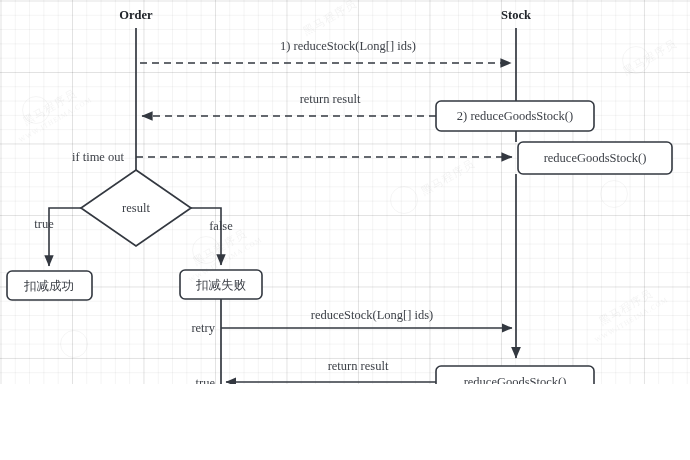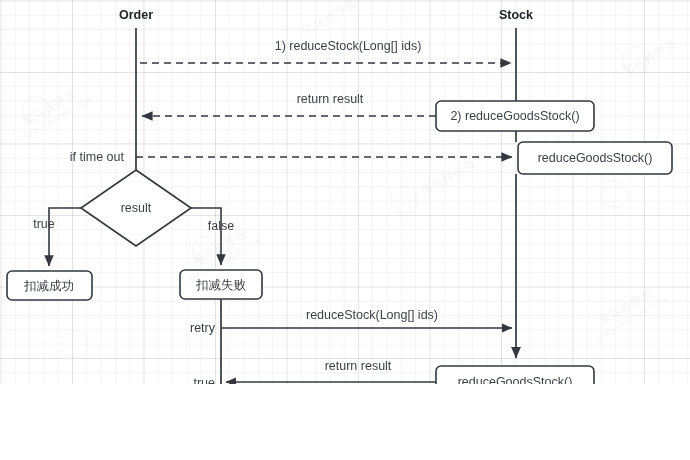--- a/index.html
+++ b/index.html
@@ -13,21 +13,21 @@
     height: 384px;
     background-color: #ffffff;
     background-image:
       linear-gradient(to right, rgba(0,0,0,0.045) 1px, transparent 1px),
       linear-gradient(to bottom, rgba(0,0,0,0.045) 1px, transparent 1px),
       linear-gradient(to right, rgba(0,0,0,0.075) 1px, transparent 1px),
       linear-gradient(to bottom, rgba(0,0,0,0.075) 1px, transparent 1px);
     background-size: 14.3px 14.3px, 14.3px 14.3px, 71.5px 71.5px, 71.5px 71.5px;
     background-position: 0.5px 0.5px, 0.5px 0.5px, 0.5px 0.5px, 0.5px 0.5px;
     overflow: hidden;
-    font-family: Liberation Sans, sans-serif;
+    font-family: Liberation Serif, serif;
   }
   #diagram-svg {
     position: absolute;
     left: 0;
     top: 0;
     width: 690px;
     height: 460px;
   }
   .lifeline-title {
     font-weight: bold;

